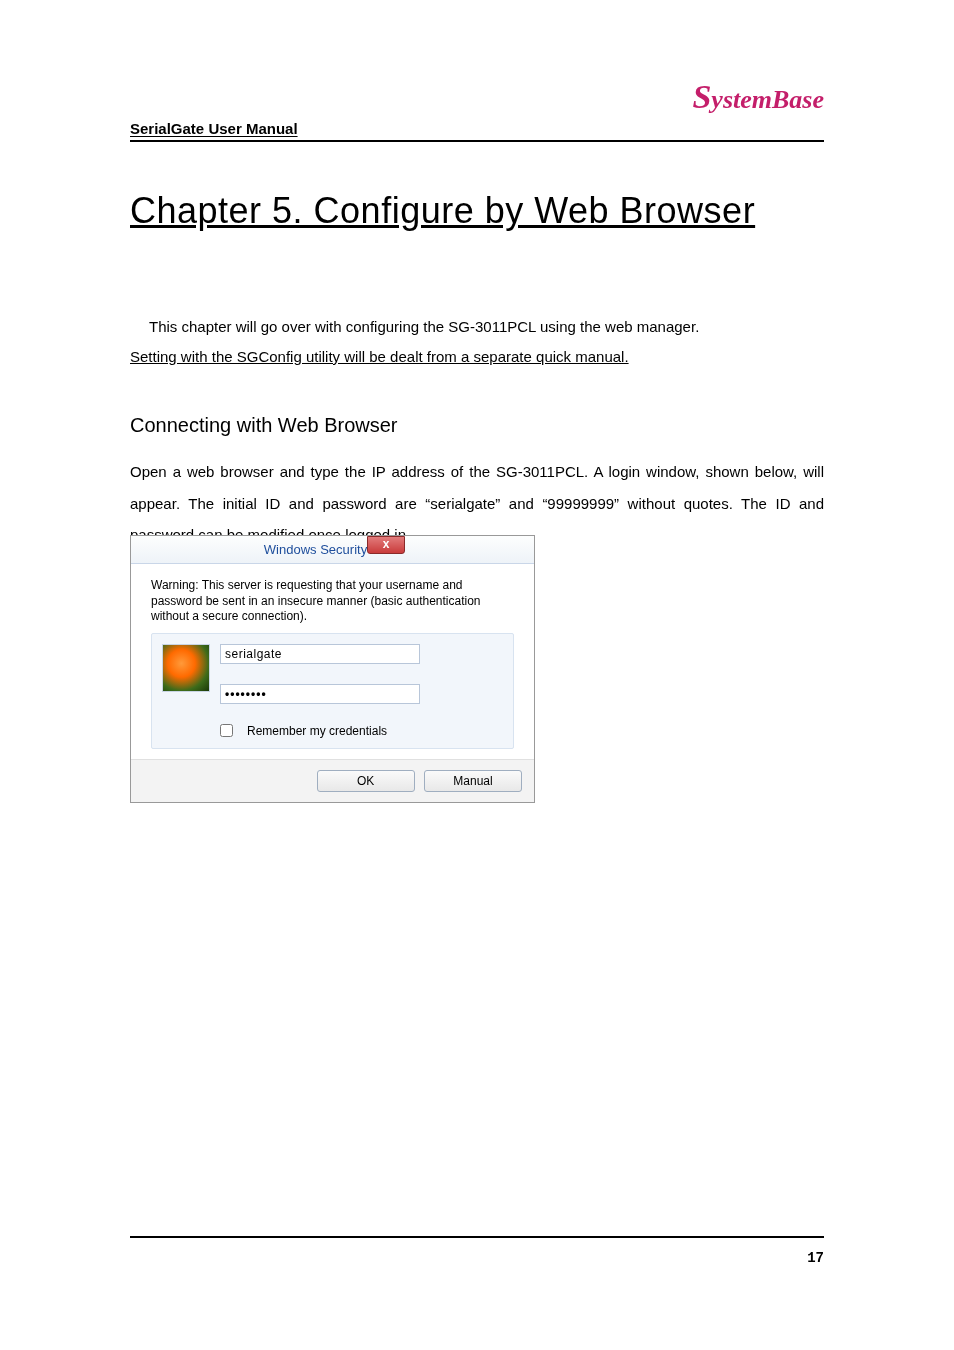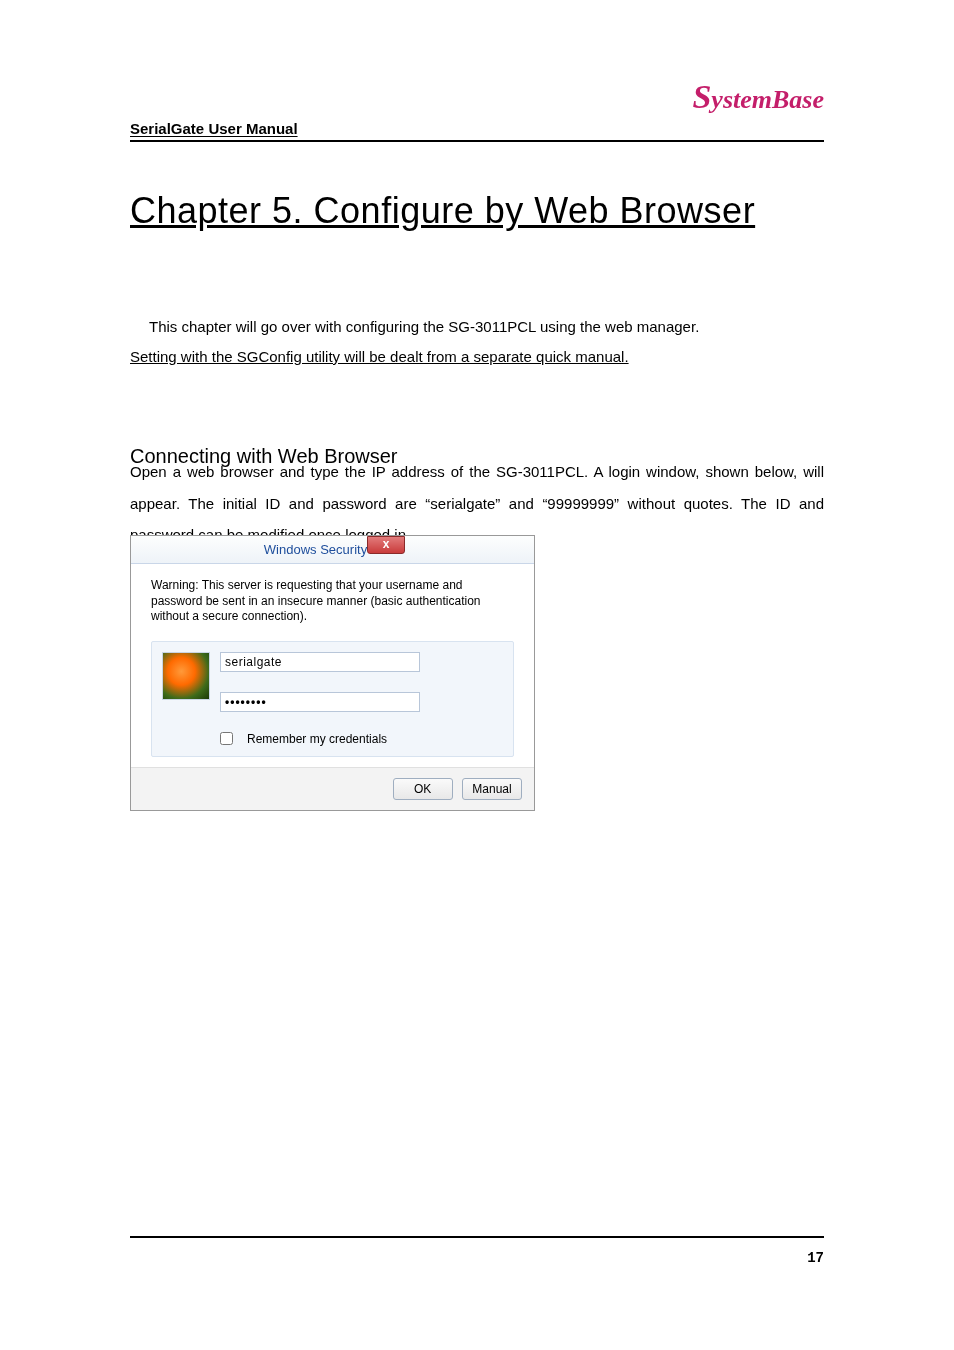--- a/index.html
+++ b/index.html
@@ -67,21 +67,20 @@
     left: 130px;
     font-size: 15px;
     text-decoration: underline;
   }
   .section-title {
     position: absolute;
     top: 414px;
     left: 130px;
     font-size: 20px;
     font-weight: normal;
-    margin-top: 31px;
   }
   .section-body {
     position: absolute;
     top: 456px;
     left: 130px;
     right: 130px;
     font-size: 15px;
     line-height: 2.1;
     text-align: justify;
   }
@@ -120,21 +119,21 @@
     text-align: center;
     line-height: 14px;
     font-weight: bold;
     font-size: 12px;
   }
   .dlg-body {
     padding: 14px 20px 10px 20px;
     color: #000;
   }
   .dlg-msg1 { margin-bottom: 12px; line-height: 1.3; }
-  .dlg-msg2 { margin-bottom: 16px; line-height: 1.3; }
+  .dlg-msg2 { margin-bottom: 8px; line-height: 1.3; }
   .cred-block {
     background: #f2f6fb;
     border: 1px solid #d8e3f0;
     border-radius: 2px;
     padding: 10px 10px 10px 10px;
     display: flex;
     gap: 10px;
   }
   .avatar {
     width: 48px;
@@ -164,21 +163,21 @@
     margin-top: 2px;
   }
   .remember input { width: 13px; height: 13px; }
   .dlg-footer {
     border-top: 1px solid #e0e0e0;
     background: #f3f3f3;
     padding: 10px 12px;
     text-align: right;
   }
   .dlg-btn {
-    width: 60px;
+    width: 98px;
     height: 22px;
     background: linear-gradient(#fafafa, #e8e8e8);
     border: 1px solid #9faec0;
     border-radius: 3px;
     font-size: 12px;
     font-family: "Segoe UI", Tahoma, sans-serif;
     margin-left: 6px;
     cursor: pointer;
   }
   .footer-rule {

